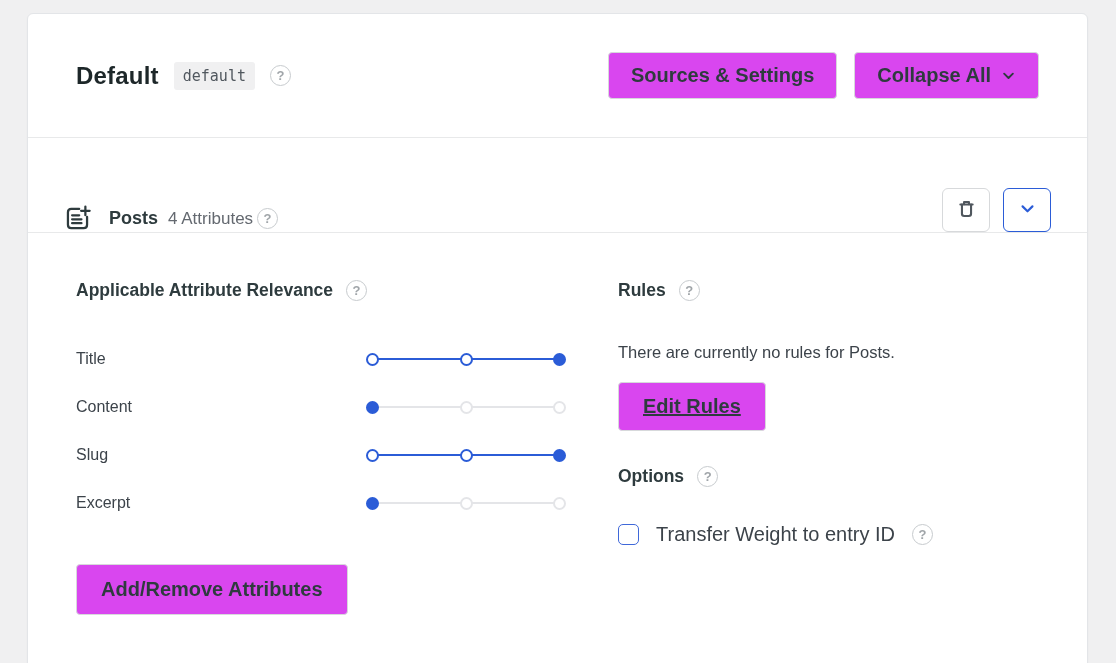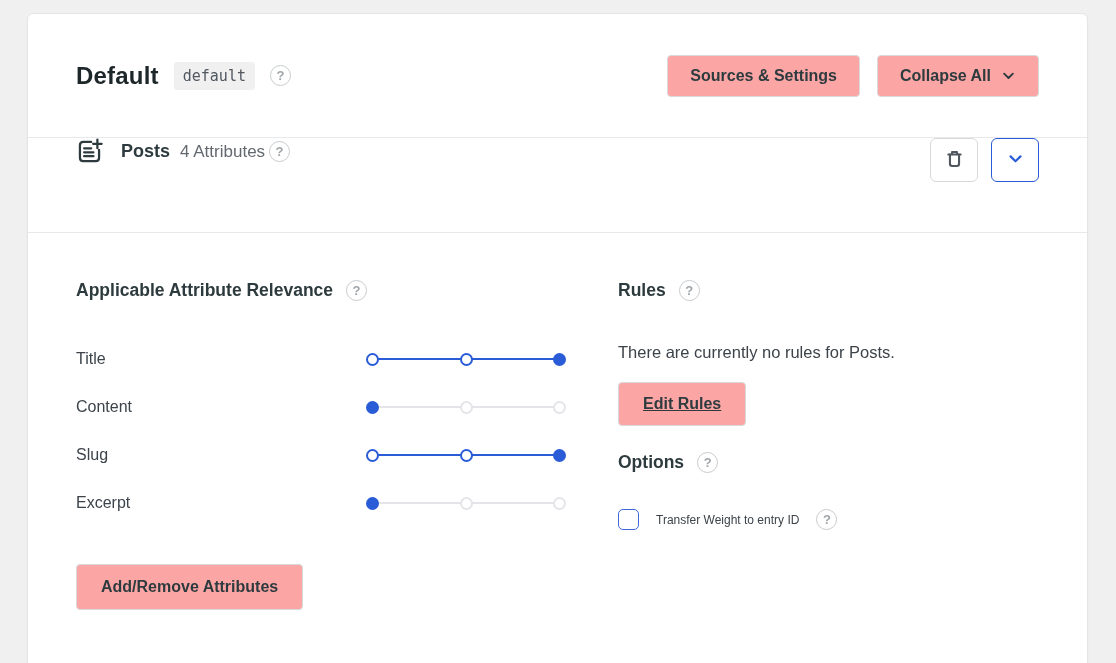--- a/index.html
+++ b/index.html
@@ -71,38 +71,38 @@
     font-weight:700;
     cursor:help;
   }
   .help-icon::after{content:"?";line-height:1;}
   .header-actions{display:flex;align-items:center;gap:17px;}
   .btn{
     display:inline-flex;
     align-items:center;
     justify-content:center;
     gap:10px;
-    background:#fca5a5;
+    background:#d946ef;
     border:1px solid var(--btn-border);
     border-radius:4px;
     padding:11px 22px;
     font-family:"Liberation Sans", sans-serif;
-    font-size:16px;
+    font-size:20px;
     font-weight:700;
     color:var(--heading);
     cursor:pointer;
     white-space:nowrap;
   }
   .btn svg{display:block;}
   
   .source-row{
     height:95px;
-    padding:0 48px;
-    display:flex;
-    align-items:flex-start;
+    padding:0 36px;
+    display:flex;
+    align-items:flex-end;
     justify-content:space-between;
     border-bottom:1px solid var(--border-light);
   }
   .source-left{display:flex;align-items:center;}
   .source-icon{margin-right:18px;display:flex;color:var(--heading);}
   .source-name{font-size:18px;font-weight:700;color:var(--heading);margin-right:10px;}
   .source-meta{font-size:17px;color:var(--muted);margin-right:4px;}
   .source-actions{display:flex;align-items:center;gap:13px;}
   .icon-btn{
     width:48px;height:44px;
@@ -179,31 +179,31 @@
   .slider-min .s50,.slider-min .s100{border:2px solid var(--track-gray);}
   .add-remove-btn{margin-top:37px;padding:13px 24px;}
   
   .rules-heading{margin-bottom:42px;}
   .rules-empty{
     font-size:16.5px;
     color:var(--body-text);
     margin-bottom:20px;
   }
   .edit-rules-btn{padding:12px 24px;text-decoration:underline;}
-  .options-heading{margin-top:26px;margin-bottom:36px;}
+  .options-heading{margin-top:35px;margin-bottom:36px;}
   .option-row{display:flex;align-items:center;gap:17px;}
   .checkbox{
     width:21px;height:21px;
     border:1.5px solid #3f68d9;
     border-radius:5px;
     background:#fff;
     cursor:pointer;
     flex:0 0 auto;
   }
-  .option-label{font-size:12px;color:var(--body-text);}
+  .option-label{font-size:20px;color:var(--body-text);}
 </style>
 </head>
 <body>
 
 <div class="card">
 
   <div class="card-header">
     <div class="header-left">
       <h1 class="engine-title">Default</h1>
       <span class="engine-badge">default</span>

